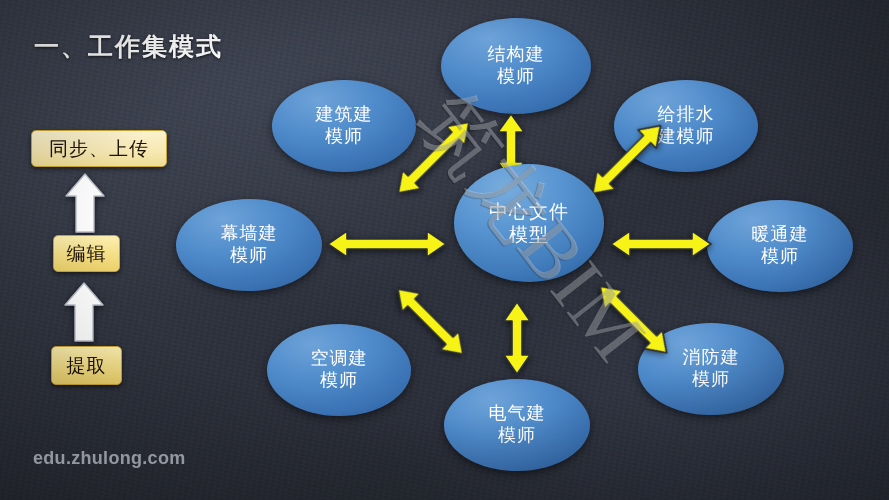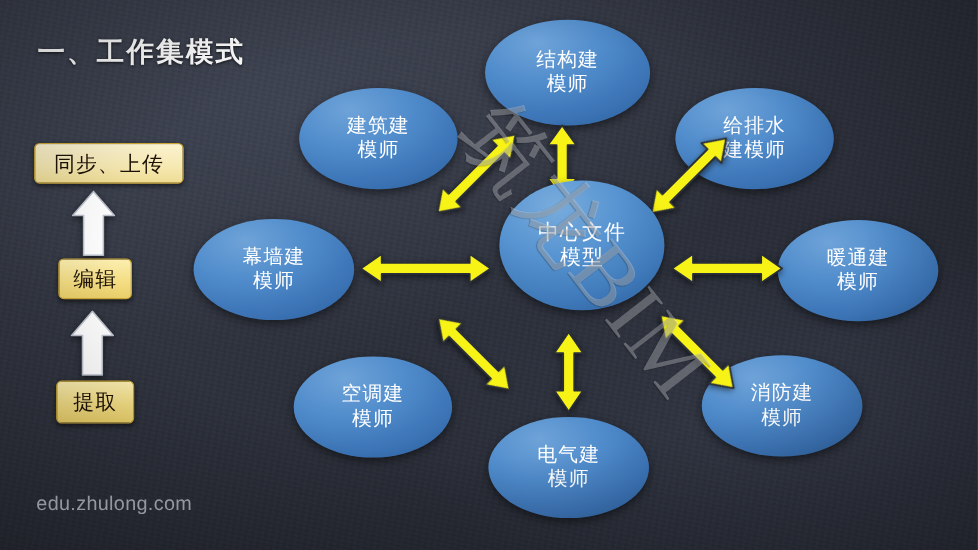--- a/index.html
+++ b/index.html
@@ -113,21 +113,21 @@
     transform: rotate(52deg);
     transform-origin: 50% 50%;
     white-space: nowrap;
     pointer-events: none;
     z-index: 4;
     text-shadow: 0 1px 1px rgba(0,0,0,0.25);
   }
   #footer {
     position: absolute; left: 33px; bottom: 31px;
     color: rgba(190,194,203,0.72);
-    font-size: 18px; font-weight: normal;
+    font-size: 18px; font-weight: bold;
     letter-spacing: 0.3px;
   }
 </style>
 </head>
 <body>
 
 <div id="slide">
 
   <div id="grain"></div>
 

